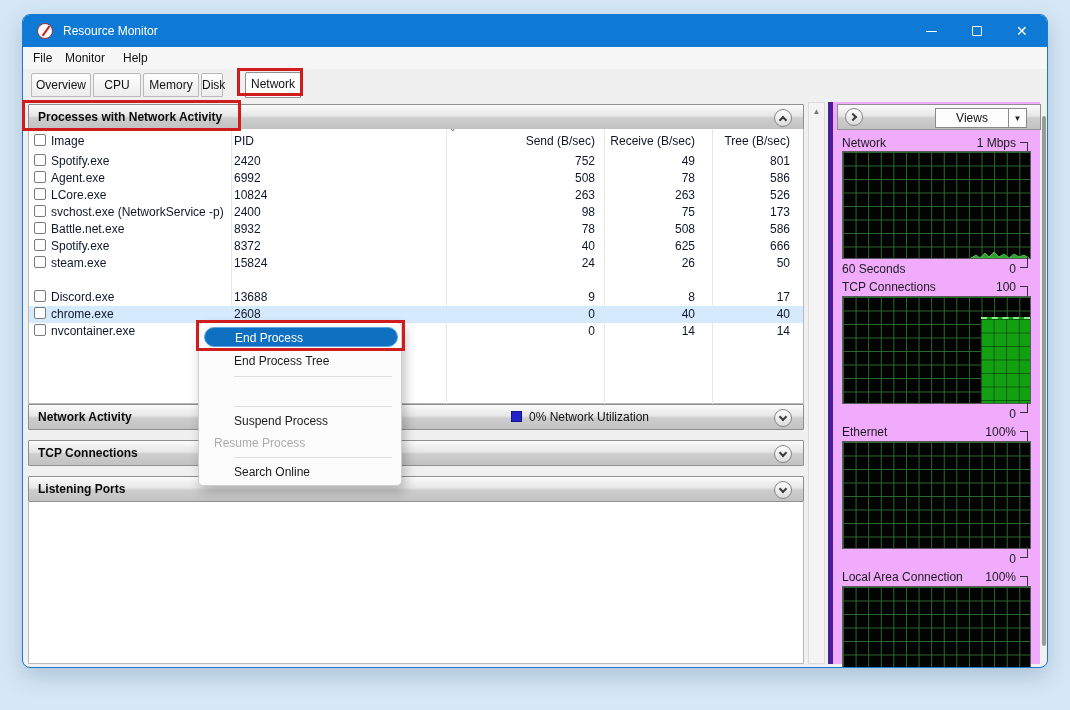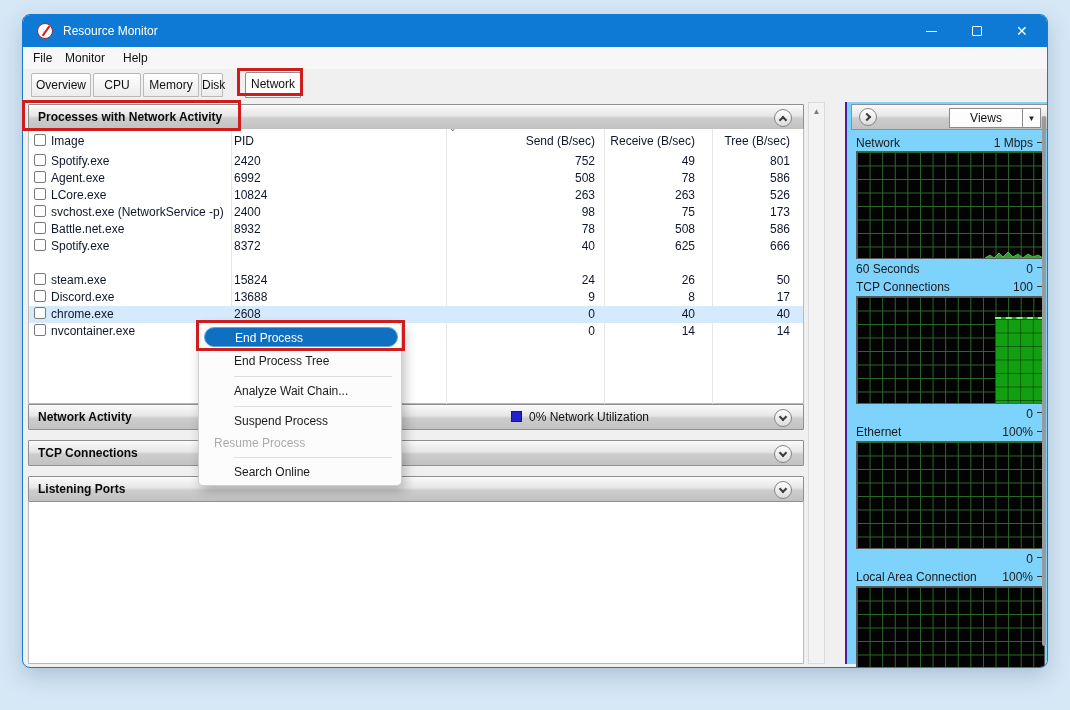--- a/index.html
+++ b/index.html
@@ -59,21 +59,21 @@
   .whitebelow { position:absolute; left:5px; top:487px; width:776px; height:162px; background:#fff; border:1px solid #b9b9b9; border-top:none; }
 
   .legendsq { position:absolute; left:488px; top:396px; width:11px; height:11px; background:#2222c8; border:1px solid #15158a; }
   .legendtxt { position:absolute; left:506px; top:395px; font-size:12px; color:#111; }
 
   
   .midscroll { position:absolute; left:785px; top:87px; width:17px; height:562px; background:#f3f3f3; border:1px solid #dcdcdc; }
   .midscroll .upbtn { position:absolute; left:0; top:0; width:15px; height:17px; text-align:center; font-size:8px; color:#7a7a7a; line-height:17px; background:#f3f3f3; }
 
   
-  .rpanel { position:absolute; left:822px; top:87px; width:212px; height:562px; background:#7dd3fc; border-left:2px solid #4c1d95; }
+  .rpanel { position:absolute; left:805px; top:87px; width:212px; height:562px; background:#f0abfc; border-left:5px solid #4c1d95; }
   .rbar { position:absolute; left:4px; top:2px; width:204px; height:26px;
     background:linear-gradient(#fbfbfb,#e6e6e6 45%,#cdcdcd 55%,#c2c2c2); border:1px solid #8f8f8f; }
   .rcircle { position:absolute; left:7px; top:3px; width:18px; height:18px; border-radius:50%;
     border:1px solid #858585; background:linear-gradient(#ffffff,#dcdcdc); }
   .viewsbtn { position:absolute; left:97px; top:3px; width:74px; height:20px; background:#fdfdfd;
     border:1px solid #8a8a8a; font-size:12px; text-align:center; line-height:19px; color:#111; }
   .viewsarrow { position:absolute; left:170px; top:3px; width:19px; height:20px; background:#fdfdfd;
     border:1px solid #8a8a8a; text-align:center; font-size:8px; line-height:20px; color:#222; }
 
   .glabel { position:absolute; font-size:12px; color:#1a1a1a; }
@@ -206,21 +206,21 @@
       <span class="c-tot">586</span>
     </div>
     <div class="trow" style="top:223px">
       <span class="cbx"></span>
       <span class="c-img">Spotify.exe</span>
       <span class="c-pid">8372</span>
       <span class="c-send">40</span>
       <span class="c-recv">625</span>
       <span class="c-tot">666</span>
     </div>
-    <div class="trow" style="top:257px">
+    <div class="trow" style="top:240px">
       <span class="cbx"></span>
       <span class="c-img">steam.exe</span>
       <span class="c-pid">15824</span>
       <span class="c-send">24</span>
       <span class="c-recv">26</span>
       <span class="c-tot">50</span>
     </div>
     <div class="trow" style="top:274px">
       <span class="cbx"></span>
       <span class="c-img">Discord.exe</span>
@@ -317,21 +317,20 @@
       <div class="graphbox" style="top:484px"></div>
     </div>
 
     <div class="thinscroll"></div>
   </div>
 
   <div class="ctxmenu">
     <div class="mi hl" style="top:4px">End Process</div>
     <div class="mi" style="top:28px">End Process Tree</div>
     <div class="msep" style="top:53px"></div>
-    <div class="mi" style="top:58px">Analyze Wait Chain...</div>
     <div class="msep" style="top:83px"></div>
     <div class="mi" style="top:88px">Suspend Process</div>
     <div class="mi dis" style="top:110px">Resume Process</div>
     <div class="msep" style="top:134px"></div>
     <div class="mi" style="top:139px">Search Online</div>
   </div>
 
   <div class="redbox" style="left:237px;top:68px;width:66px;height:28px"></div>
   <div class="redbox" style="left:22px;top:100px;width:219px;height:31px"></div>
   <div class="redbox" style="left:196px;top:320px;width:209px;height:31px"></div>

